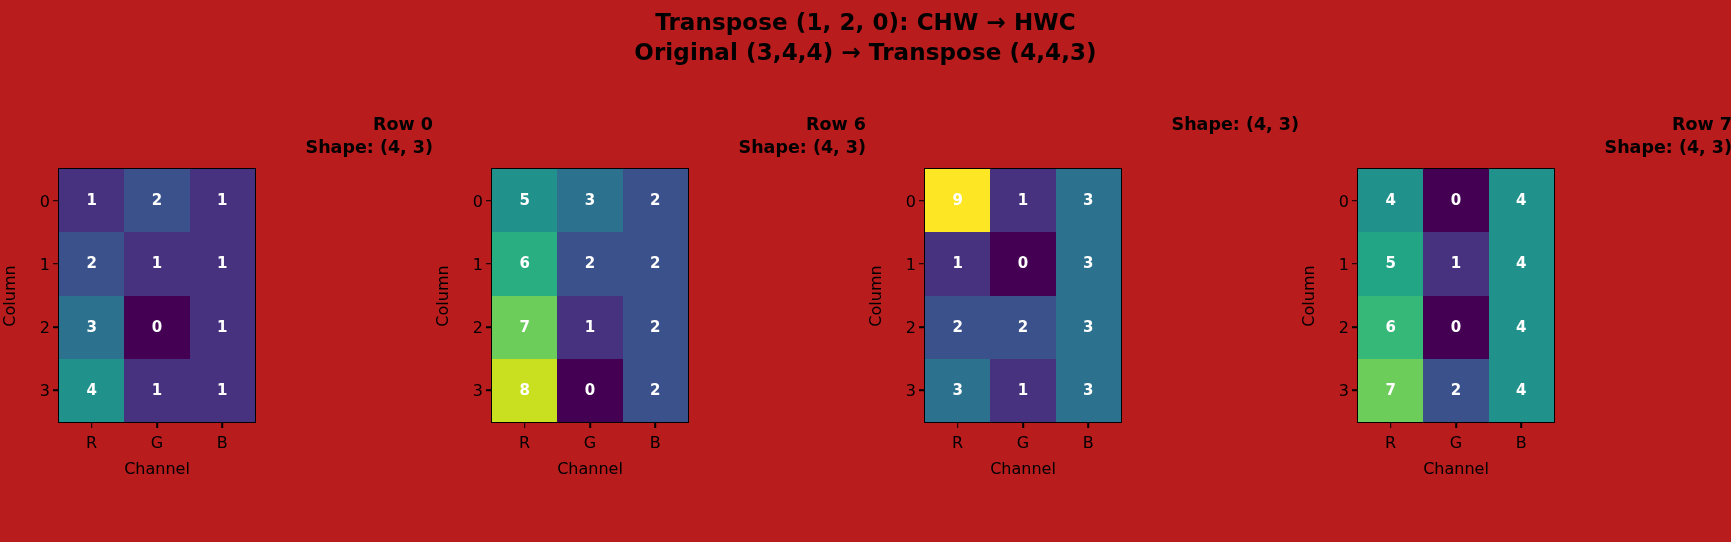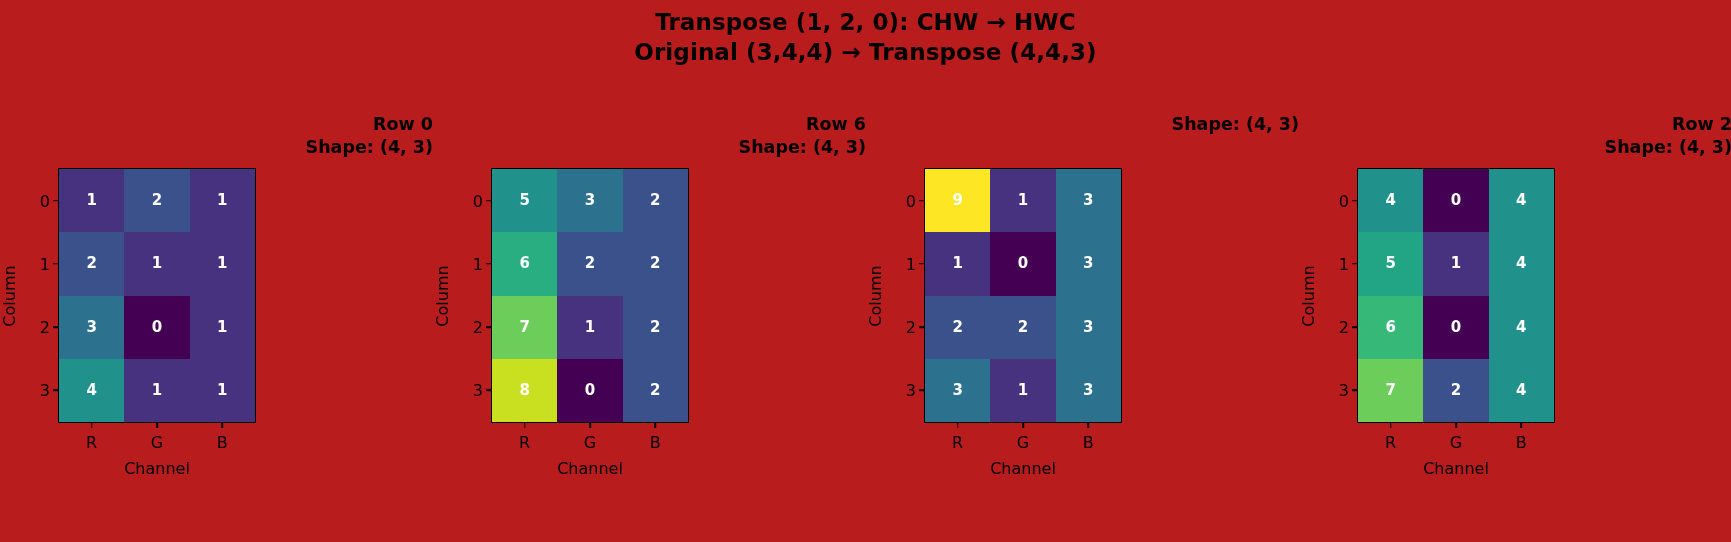--- a/index.html
+++ b/index.html
@@ -260,21 +260,21 @@
           <div class="xtick" style="left: 50%;">G</div>
           <div class="xtickmark" style="left: 50%;"></div>
           <div class="xtick" style="left: 83.3333%;">B</div>
           <div class="xtickmark" style="left: 83.3333%;"></div>
           <div class="ylabel">Column</div>
           <div class="xlabel">Channel</div>
         </div>
       </div>
       <div class="panel" style="left: 1299px;">
         <div class="panel-title">
-          <span class="line">Row 2</span>
+          <span class="line">Row 7</span>
           <span class="line">Shape: (4, 3)</span>
         </div>
         <div class="axes">
           <div class="grid">
             <div class="cell" style="background: rgb(33, 145, 140);">4</div>
             <div class="cell" style="background: rgb(68, 1, 84);">0</div>
             <div class="cell" style="background: rgb(33, 145, 140);">4</div>
             <div class="cell" style="background: rgb(33, 165, 133);">5</div>
             <div class="cell" style="background: rgb(70, 50, 126);">1</div>
             <div class="cell" style="background: rgb(33, 145, 140);">4</div>

